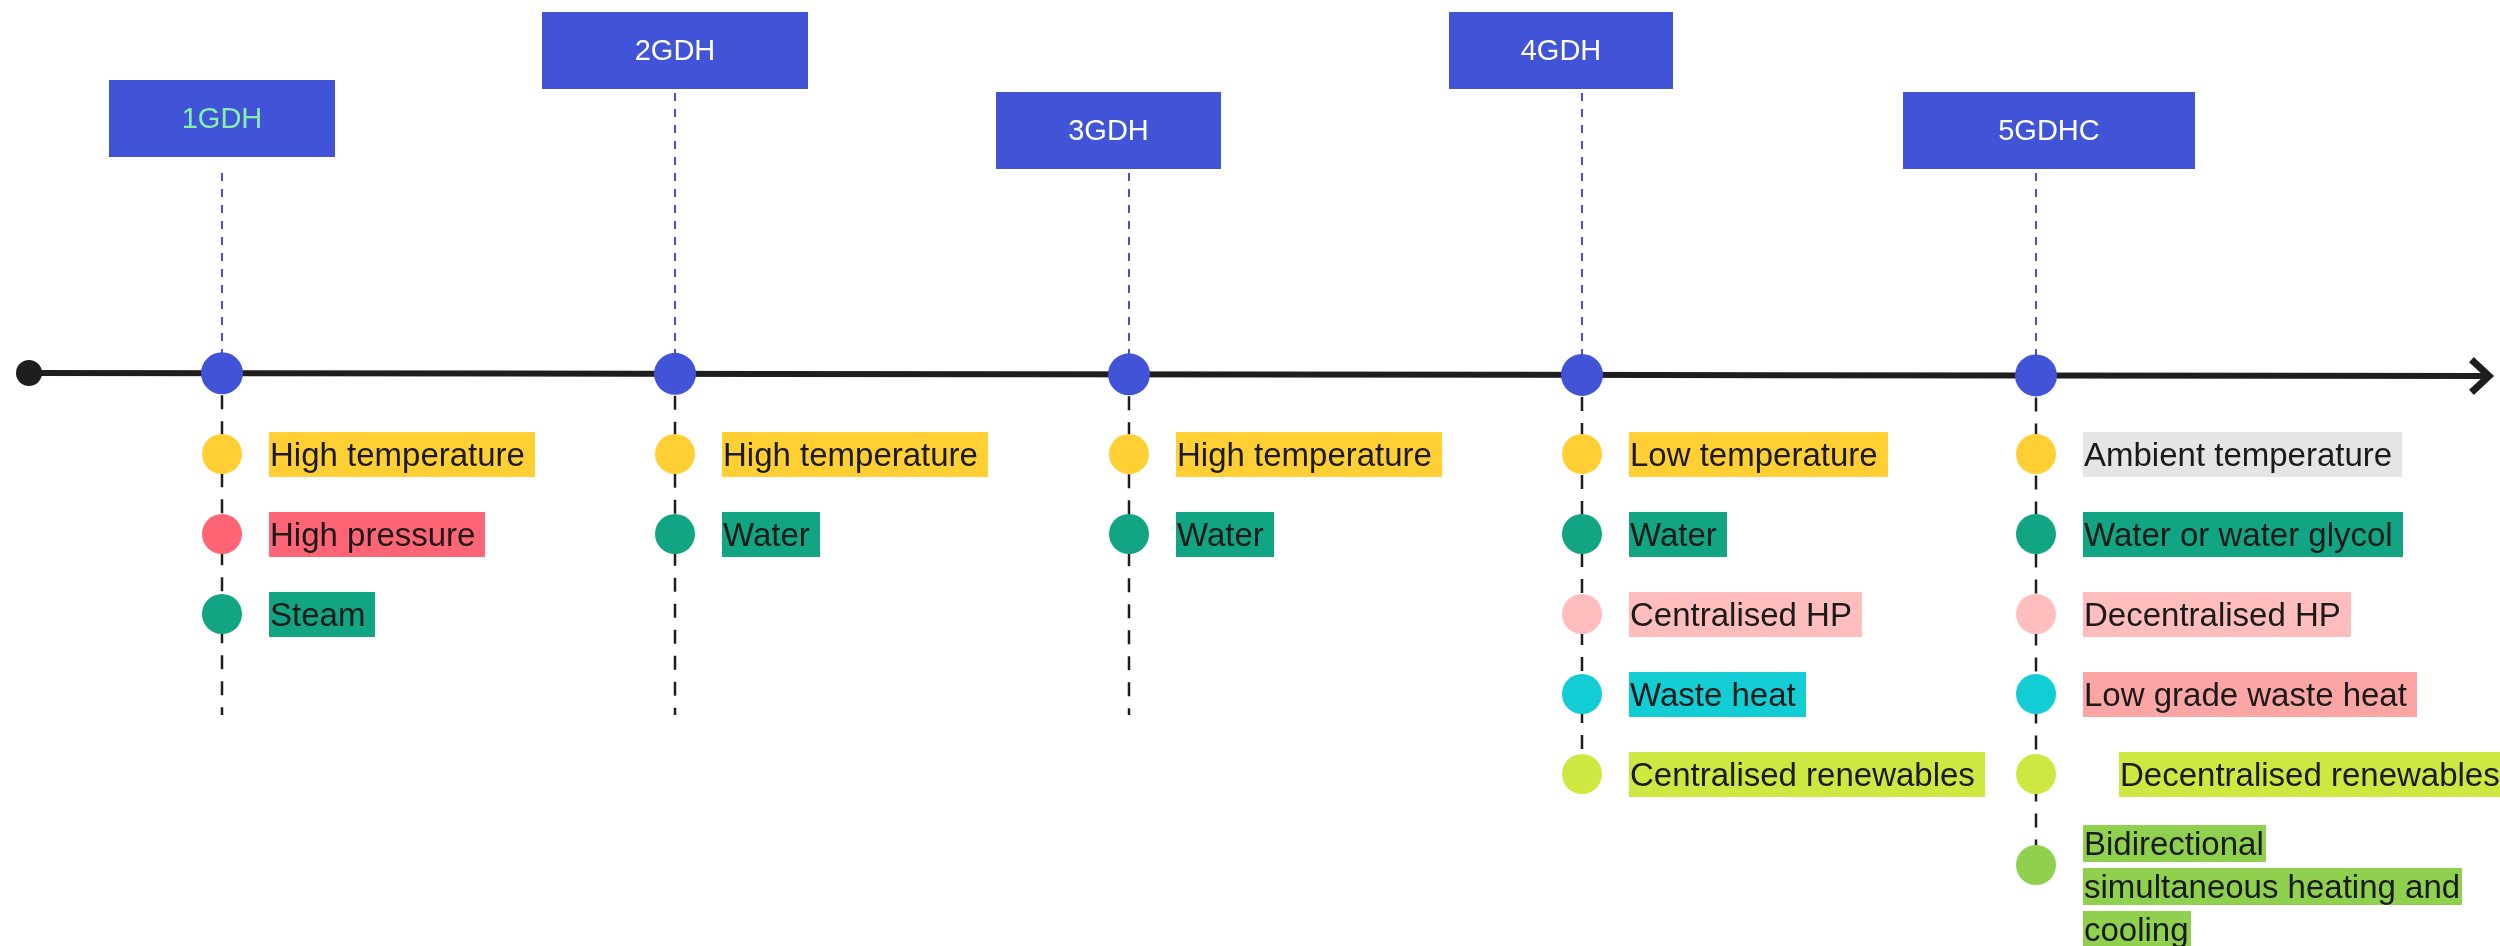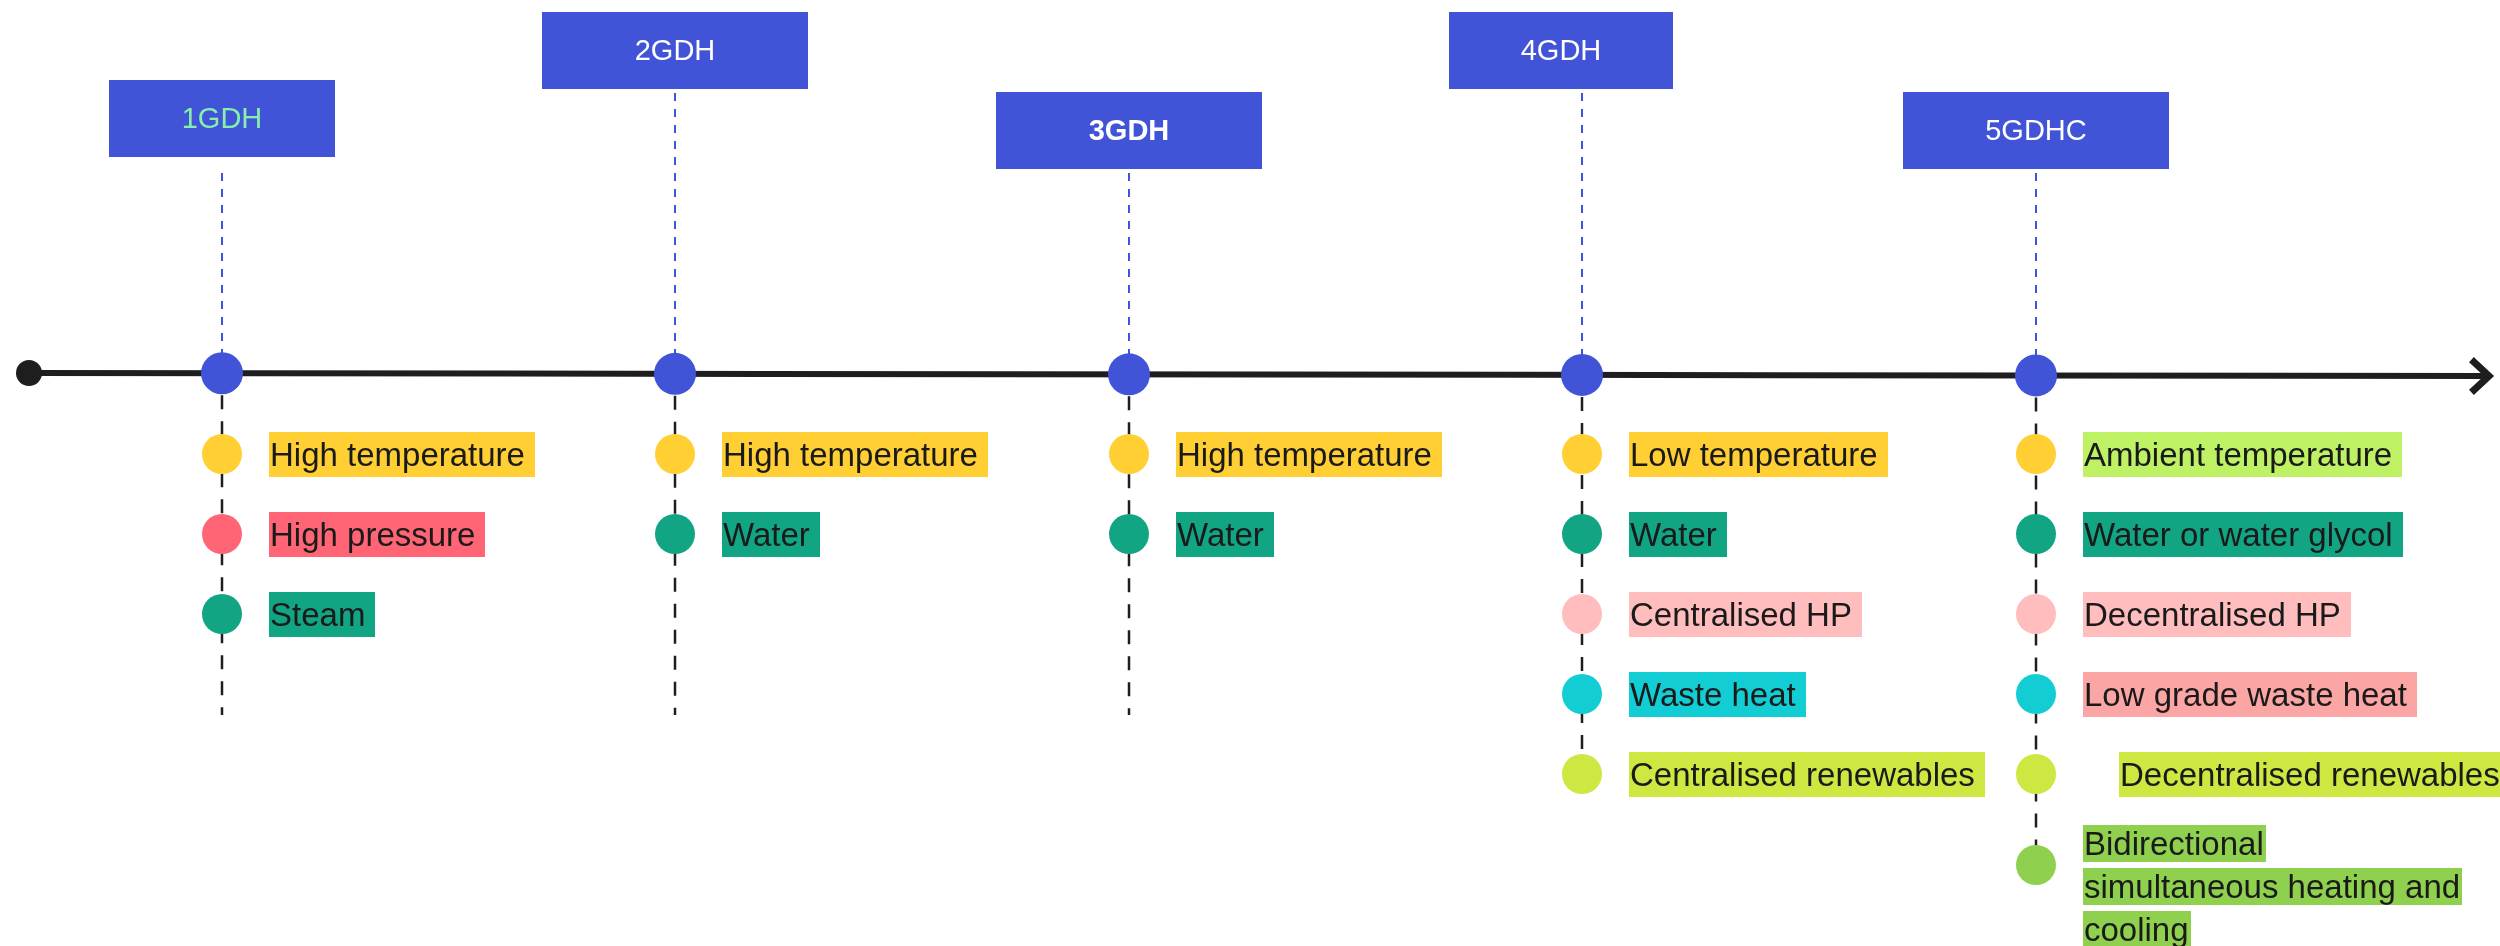--- a/index.html
+++ b/index.html
@@ -103,43 +103,43 @@
         <circle cx="2036" cy="865" r="20" fill="#8FD14F"></circle>
       </g>
   </svg>
   <div id="boxes">
       <div class="gen-box" style="left: 109px; top: 80px; width: 226px; background: rgb(65, 84, 216); color: #86efac;">
         <span>1GDH</span>
       </div>
       <div class="gen-box" style="left: 542px; top: 12px; width: 266px; background: rgb(65, 84, 216); color: rgb(255, 255, 255);">
         <span>2GDH</span>
       </div>
-      <div class="gen-box" style="left: 996px; top: 92px; width: 266px; background: rgb(65, 84, 216); color: rgb(255, 255, 255); font-weight: bold;">
+      <div class="gen-box" style="left: 996px; top: 92px; width: 225px; background: rgb(65, 84, 216); color: rgb(255, 255, 255);">
         <span>3GDH</span>
       </div>
       <div class="gen-box" style="left: 1449px; top: 12px; width: 224px; background: rgb(65, 84, 216); color: rgb(255, 255, 255);">
         <span>4GDH</span>
       </div>
-      <div class="gen-box" style="left: 1903px; top: 92px; width: 266px; background: rgb(65, 84, 216); color: rgb(255, 255, 255);">
+      <div class="gen-box" style="left: 1903px; top: 92px; width: 292px; background: rgb(65, 84, 216); color: rgb(255, 255, 255);">
         <span>5GDHC</span>
       </div>
     </div>
   <div id="tags">
       <div class="tag" style="left: 269px; top: 432px; background: rgb(255, 207, 51);">High temperature</div>
       <div class="tag" style="left: 269px; top: 512px; background: rgb(255, 101, 117);">High pressure</div>
       <div class="tag" style="left: 269px; top: 592px; background: rgb(18, 165, 132);">Steam</div>
       <div class="tag" style="left: 722px; top: 432px; background: rgb(255, 207, 51);">High temperature</div>
       <div class="tag" style="left: 722px; top: 512px; background: rgb(18, 165, 132);">Water</div>
       <div class="tag" style="left: 1176px; top: 432px; background: rgb(255, 207, 51);">High temperature</div>
       <div class="tag" style="left: 1176px; top: 512px; background: rgb(18, 165, 132);">Water</div>
       <div class="tag" style="left: 1629px; top: 432px; background: rgb(255, 207, 51);">Low temperature</div>
       <div class="tag" style="left: 1629px; top: 512px; background: rgb(18, 165, 132);">Water</div>
       <div class="tag" style="left: 1629px; top: 592px; background: rgb(255, 189, 190);">Centralised HP</div>
       <div class="tag" style="left: 1629px; top: 672px; background: rgb(18, 205, 212);">Waste heat</div>
       <div class="tag" style="left: 1629px; top: 752px; background: rgb(206, 231, 65);">Centralised renewables</div>
-      <div class="tag" style="left: 2083px; top: 432px; background: #bef264;">Ambient temperature</div>
+      <div class="tag" style="left: 2083px; top: 432px; background: #e5e5e5;">Ambient temperature</div>
       <div class="tag" style="left: 2083px; top: 512px; background: rgb(18, 165, 132);">Water or water glycol</div>
       <div class="tag" style="left: 2083px; top: 592px; background: rgb(255, 189, 190);">Decentralised HP</div>
       <div class="tag" style="left: 2083px; top: 672px; background: #fca5a5;">Low grade waste heat</div>
       <div class="tag" style="left: 2083px; top: 752px; background: rgb(206, 231, 65); margin-left: 36px;">Decentralised renewables</div>
       <div class="tag multi" style="left: 2083px; top: 822px;"><span style="background: rgb(143, 209, 79);">Bidirectional simultaneous heating and cooling</span></div>
     </div>
 </div>
 
 </body></html>

